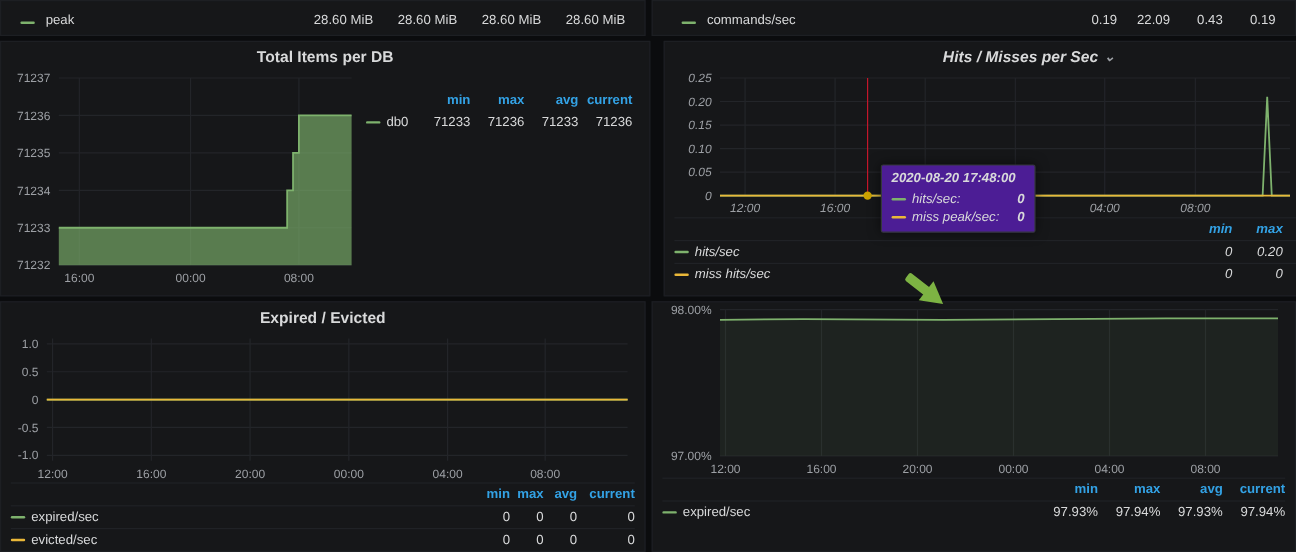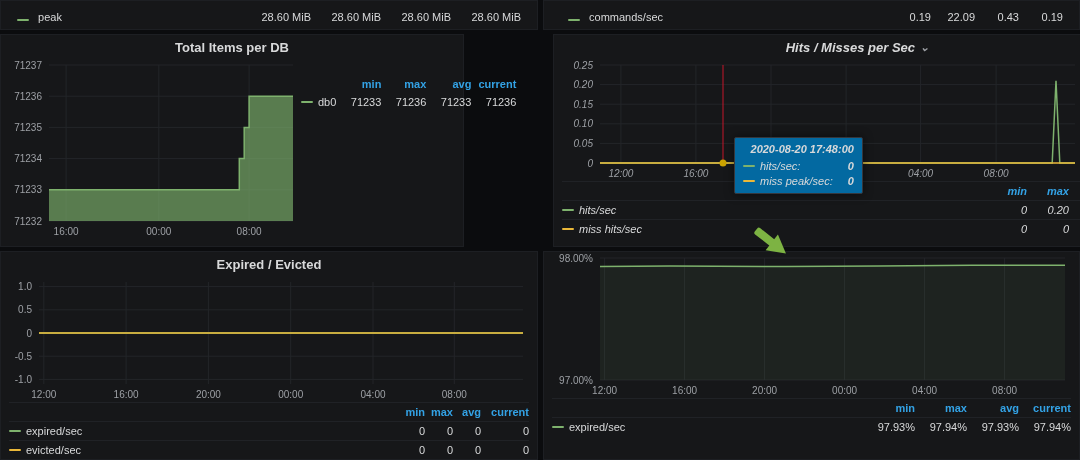--- a/index.html
+++ b/index.html
@@ -35,22 +35,22 @@
   #p-cmd .cell { width:44px; }
   #p-items .cell, #p-items .hd { width:45px; }
   #p-items .side-legend { width:228px; padding:16px 6px 0 0; }
   #p-items .side-legend .legend-row { border-top:none; height:18px; }
   #p-expired .cell, #p-expired .hd { width:28px; }
   #p-expired .cell:last-child, #p-expired .hd:last-child { width:48px; }
   #p-ratio .cell, #p-ratio .hd { width:52px; }
 
   
   .tooltip { position:absolute; left:172px; top:78px; z-index:3; min-width:128px;
-             background:#0369a1; border:1px solid #35373d; border-radius:2px;
-             padding:5px 8px; font-size:11px; box-shadow:0 0 10px rgba(0,0,0,.5);text-align:right; }
+             background:#4c1d95; border:1px solid #35373d; border-radius:2px;
+             padding:5px 8px; font-size:11px; box-shadow:0 0 10px rgba(0,0,0,.5); }
   .tt-time { font-weight:700; margin-bottom:3px; white-space:nowrap; }
   .tt-row { display:flex; align-items:center; gap:5px; height:15px; white-space:nowrap; }
   .tt-val { margin-left:auto; font-weight:700; padding-left:10px; }
 
   
   .arrow-annot { position:absolute; left:748px; top:224px; z-index:6; }
 </style>
 </head>
 <body>
 
@@ -71,21 +71,21 @@
     <span class="cell-label">
       <i class="swatch" style="color: rgb(126, 178, 109);"></i>
       <span>commands/sec</span>
     </span>
     <span class="cell">0.19</span>
     <span class="cell">22.09</span>
     <span class="cell">0.43</span>
     <span class="cell">0.19</span>
   </div>
 
-  <div class="panel" id="p-items" style="left:0;top:34px;width:464px;height:213px;">
+  <div class="panel" id="p-items" style="left:0;top:34px;width:542px;height:213px;">
     <div class="ptitle">
       <span>Total Items per DB</span>
     </div>
     <div class="pbody hbody" style="height:185px;">
       <div class="chart" style="flex:1;height:180px;">
           <svg width="292" height="180">
             <line x1="40" y1="162.0" x2="284" y2="162.0" stroke="#232529" stroke-width="1"></line>
             <text x="33" y="165.5" text-anchor="end" font-size="10" fill="#9da0a5">71232</text>
             <line x1="40" y1="130.8" x2="284" y2="130.8" stroke="#232529" stroke-width="1"></line>
             <text x="33" y="134.3" text-anchor="end" font-size="10" fill="#9da0a5">71233</text>

